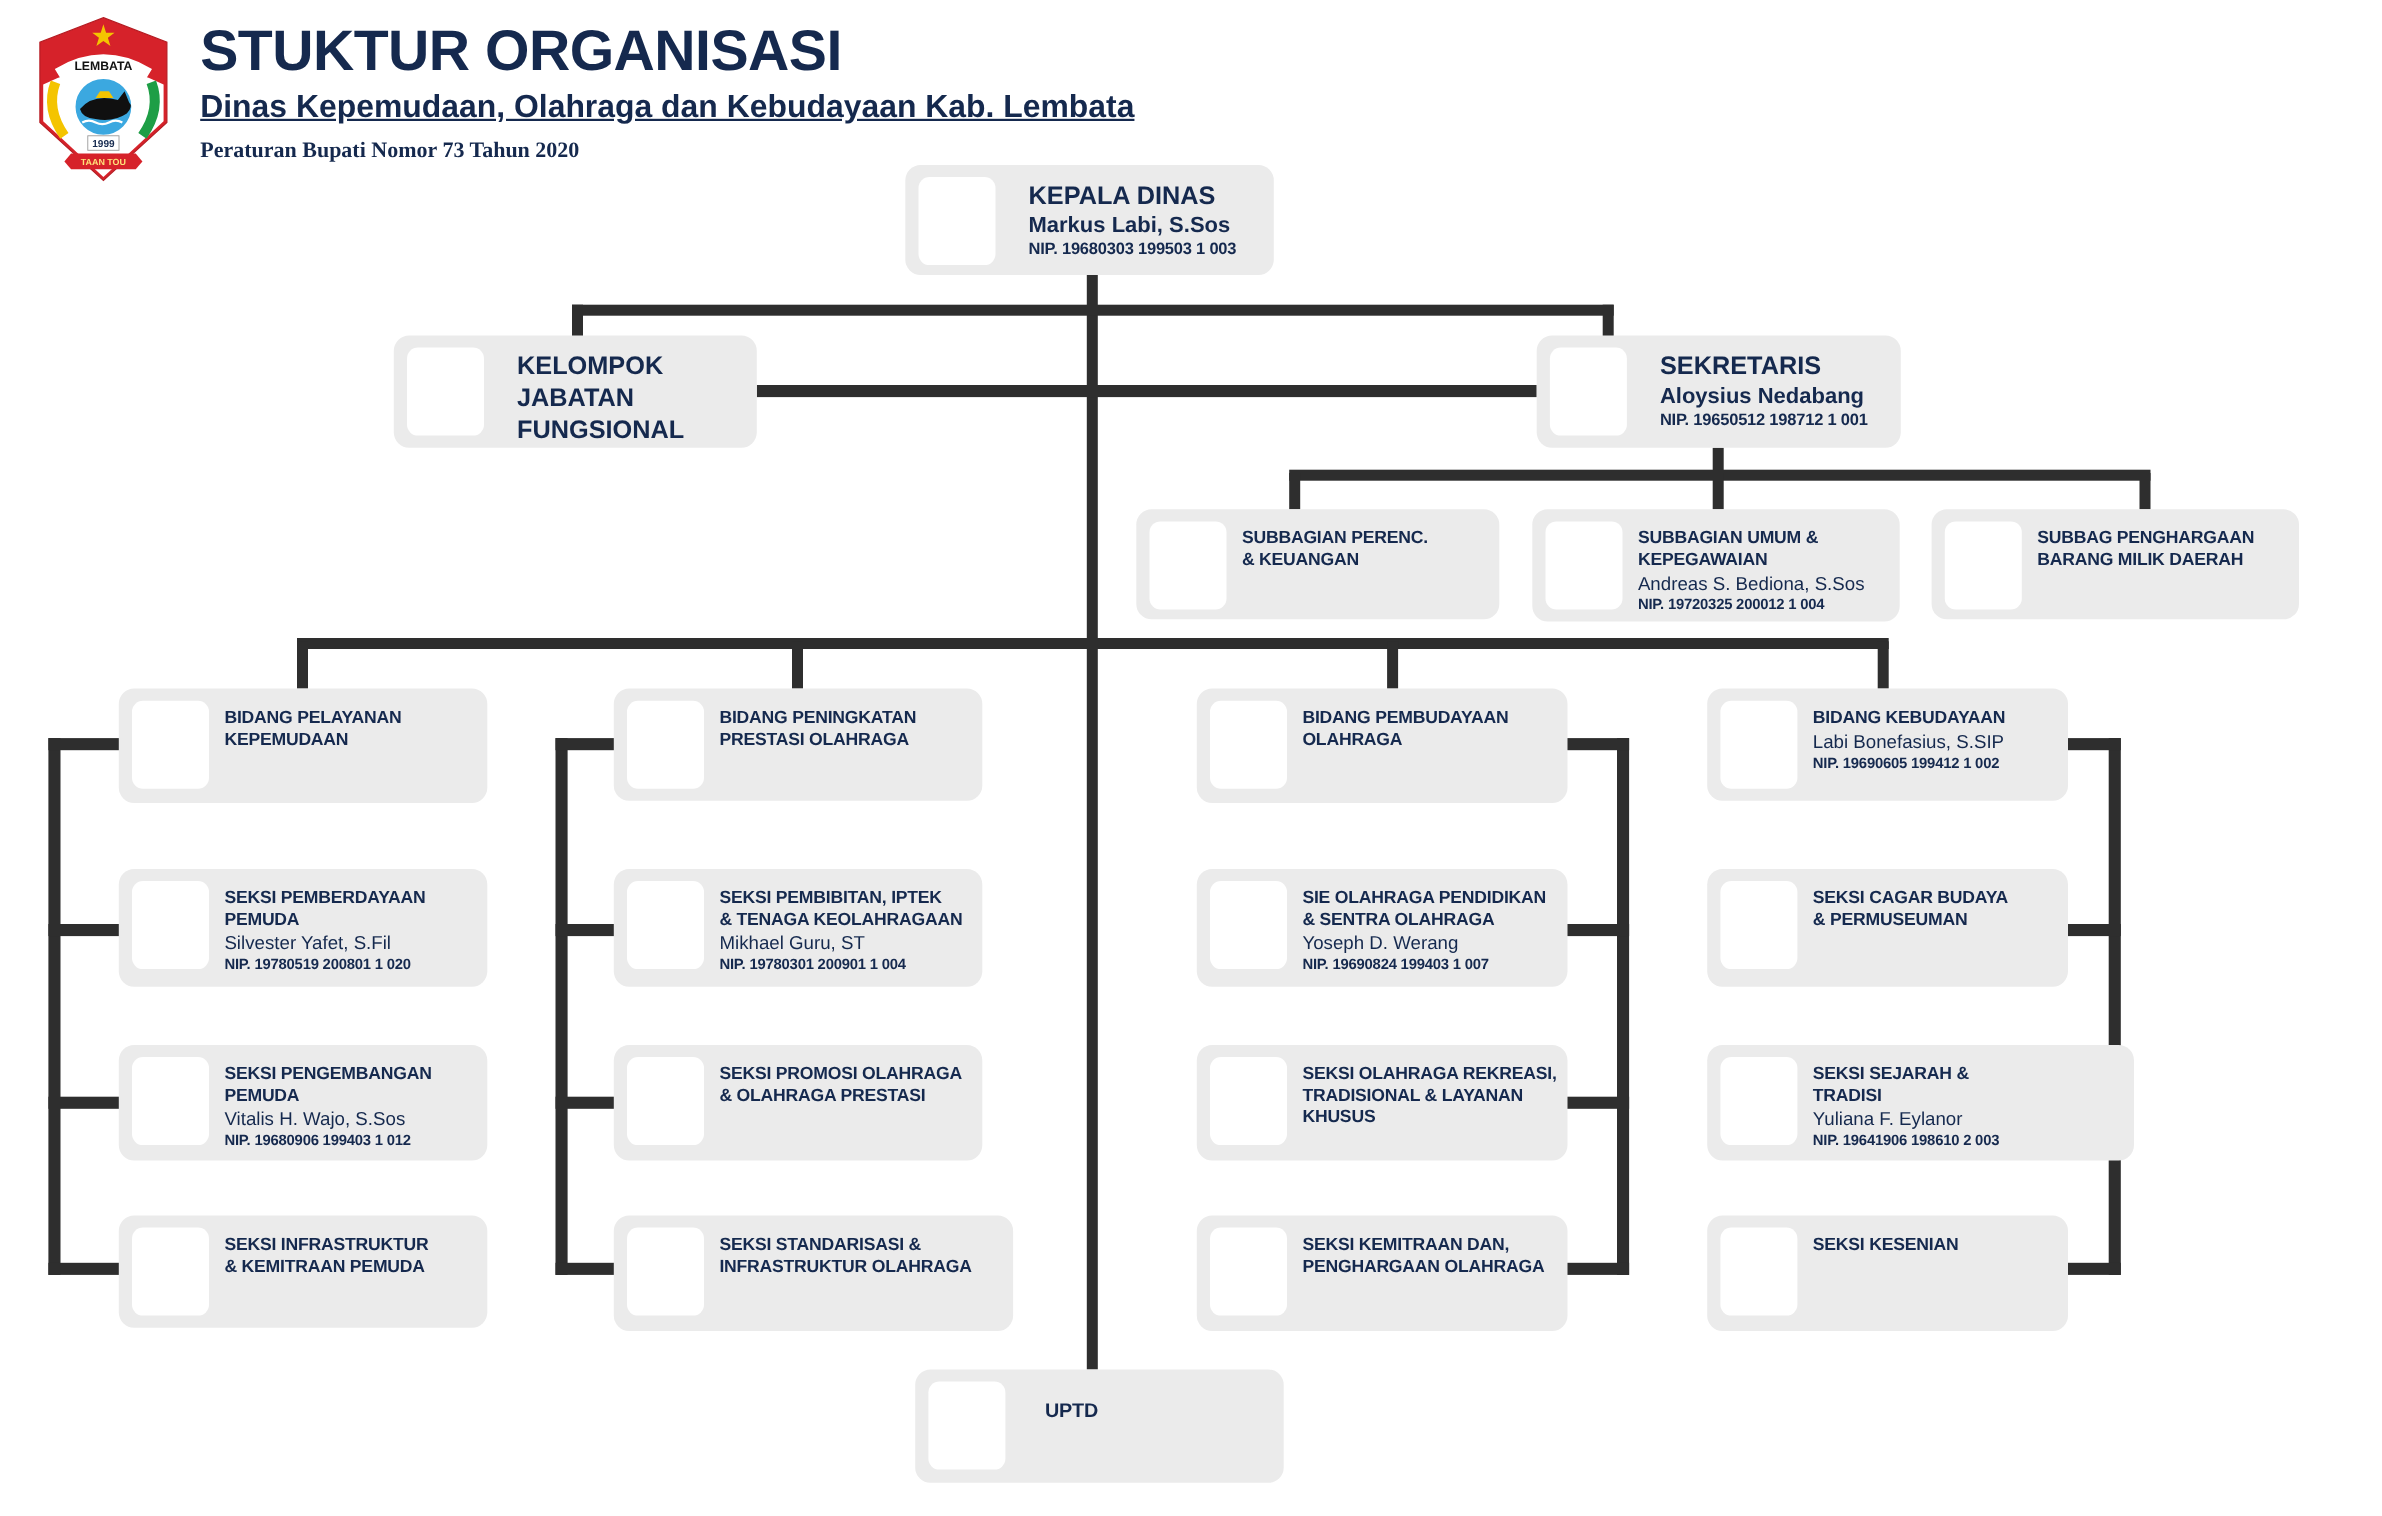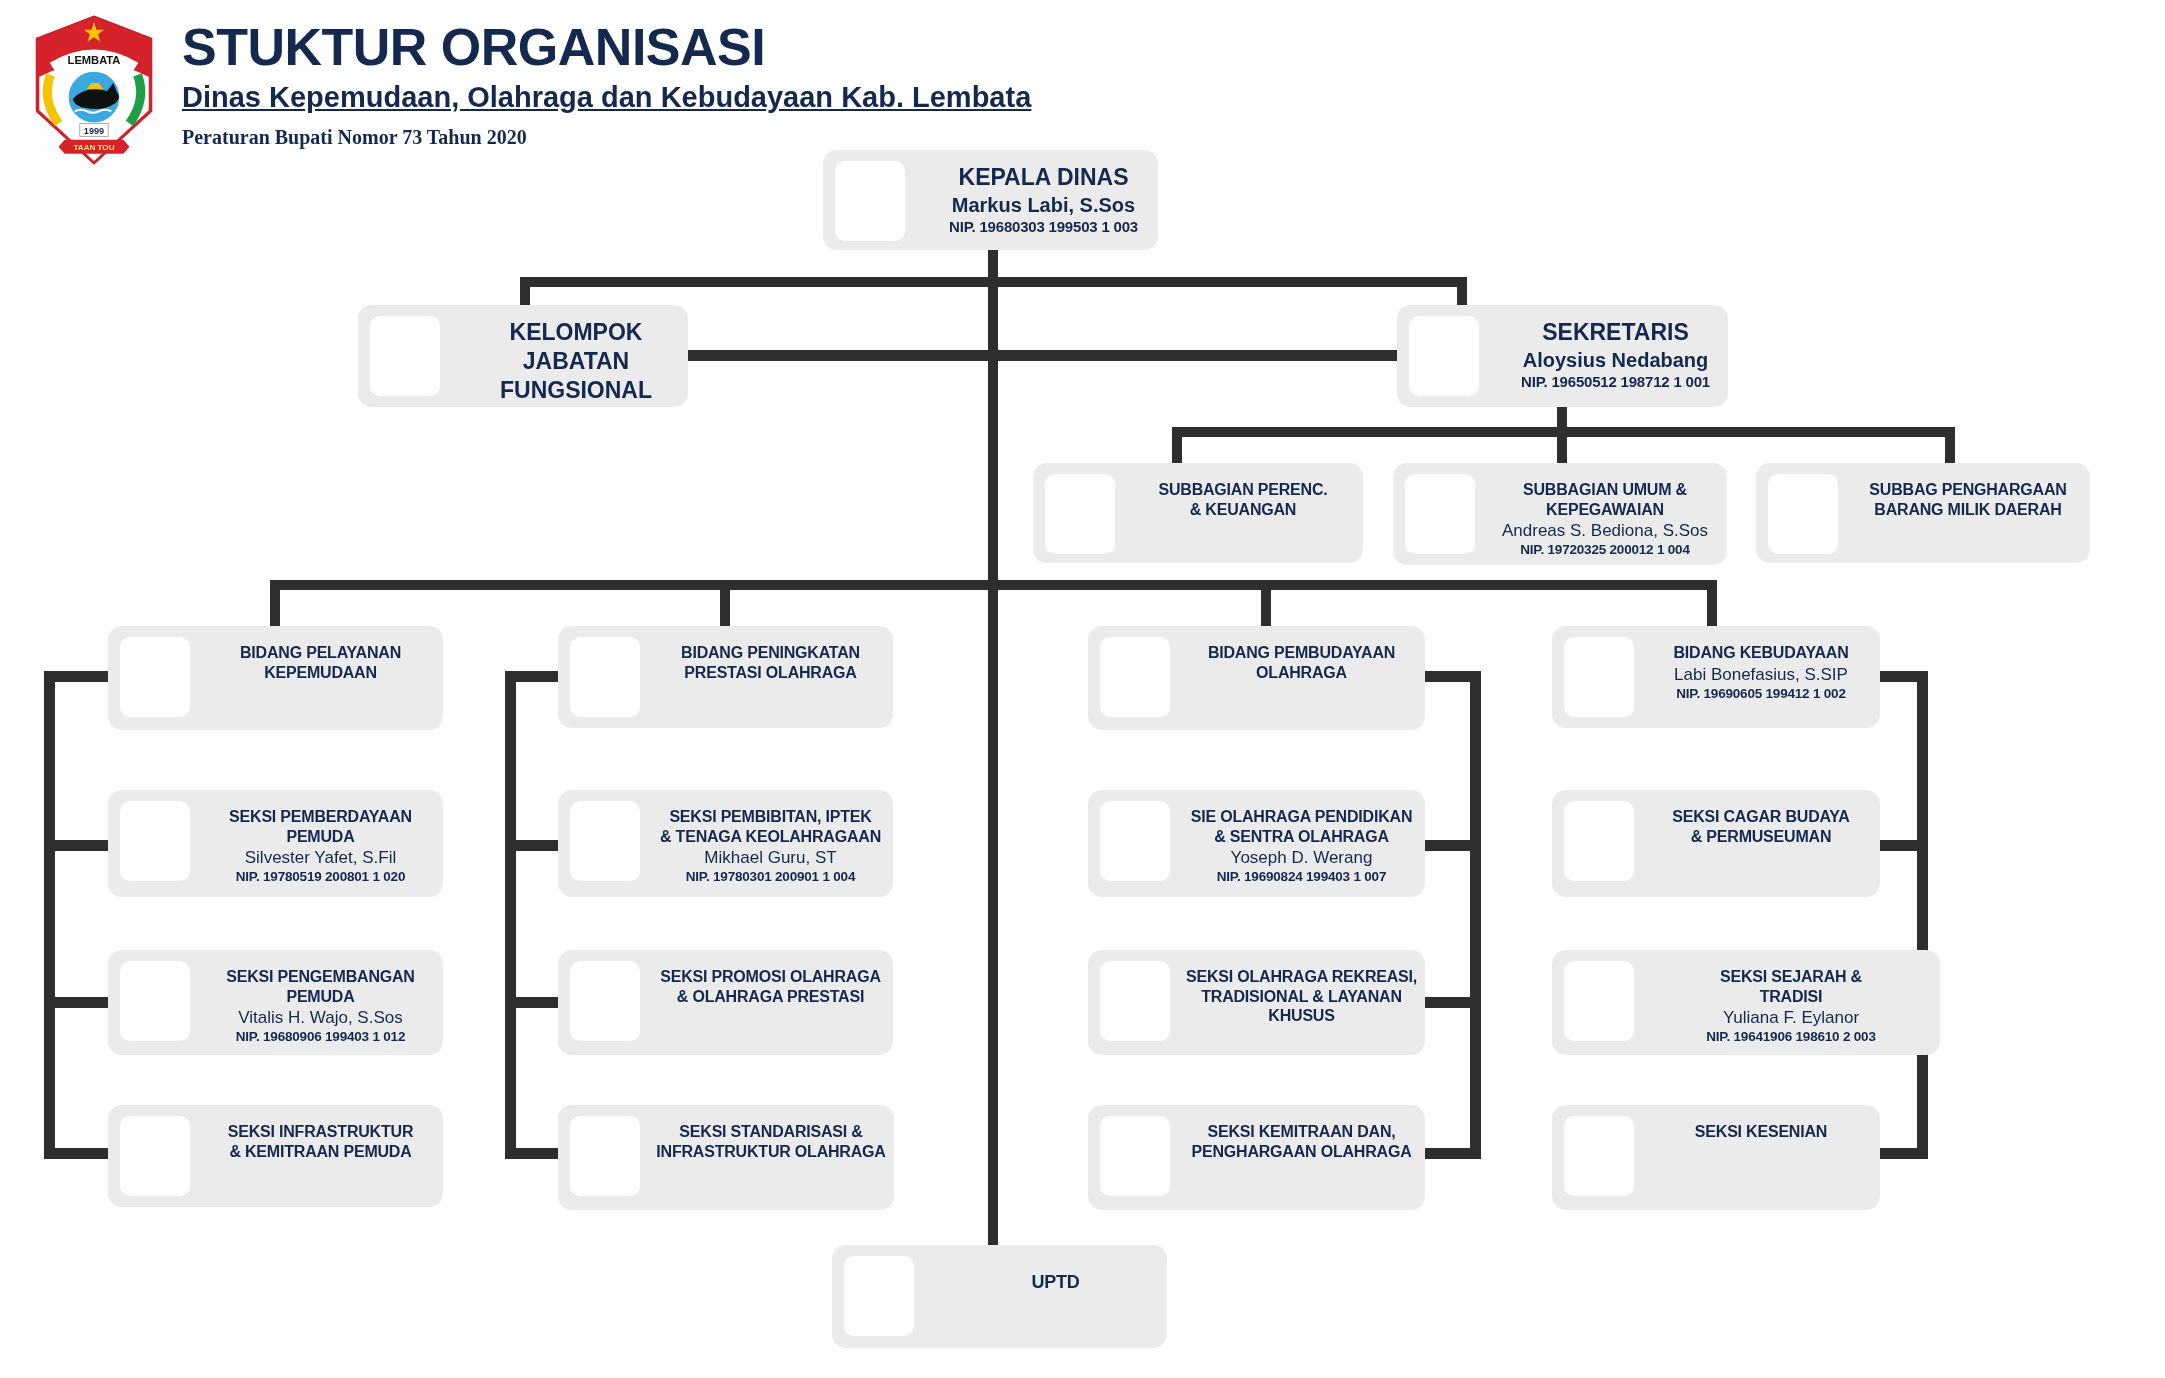--- a/index.html
+++ b/index.html
@@ -5,21 +5,21 @@
   html,body{margin:0;padding:0;background:#fff;}
   body{font-family:"Liberation Sans",sans-serif;color:#15294e;}
   .canvas{position:relative;width:2165px;height:1378px;background:#ffffff;overflow:hidden;}
 
   
   .line{position:absolute;background:#2e2e2e;}
 
   
   .node{position:absolute;background:#ebebeb;border-radius:14px;}
   .node .photo{position:absolute;left:12px;top:11px;width:70px;height:80px;background:#ffffff;border-radius:10px;}
-  .node .txt{position:absolute;left:96px;right:6px;top:17px;text-align:center;}
+  .node .txt{position:absolute;left:96px;right:6px;top:17px;}
   .node.big .txt{left:112px;top:13px;}
   .title{font-weight:bold;font-size:16px;line-height:1.22;white-space:pre-line;letter-spacing:-0.2px;color:#15294e;}
   .big .title{font-size:23px;line-height:1.26;letter-spacing:0;}
   .person{font-size:17px;margin-top:2px;}
   .big .person{font-size:20px;}
   .strong .person{font-weight:bold;}
   .nip{font-size:13.5px;font-weight:bold;margin-top:1px;letter-spacing:-0.2px;}
   .big .nip{font-size:15px;}
   .node.uptd .txt{top:27px;left:118px;}
   .uptd .title{font-size:18px;}
@@ -262,21 +262,21 @@
   </div>
 
   <div class="node" style="left:108px;top:1105px;width:335px;height:102px">
     <div class="photo"></div>
     <div class="txt">
         <div class="title">SEKSI INFRASTRUKTUR
 &amp; KEMITRAAN PEMUDA</div>
       </div>
   </div>
 
-  <div class="node" style="left:558px;top:1105px;width:336px;height:105px">
+  <div class="node" style="left:558px;top:1105px;width:363px;height:105px">
     <div class="photo"></div>
     <div class="txt">
         <div class="title">SEKSI STANDARISASI &amp;
 INFRASTRUKTUR OLAHRAGA</div>
       </div>
   </div>
 
   <div class="node" style="left:1088px;top:1105px;width:337px;height:105px">
     <div class="photo"></div>
     <div class="txt">

